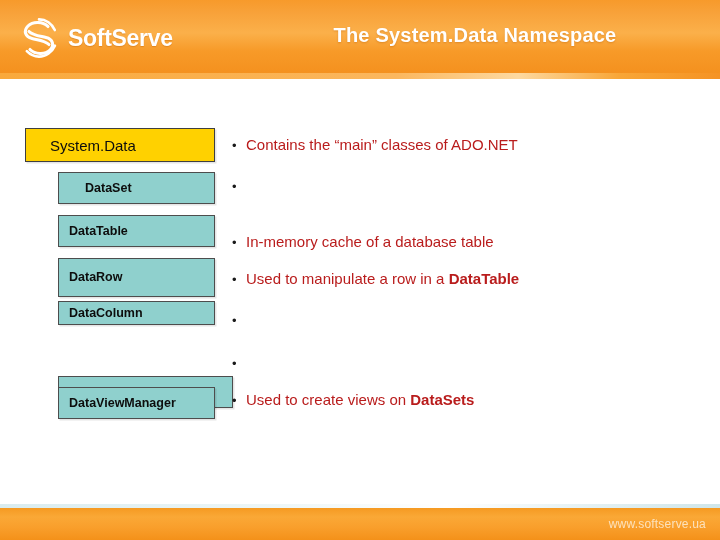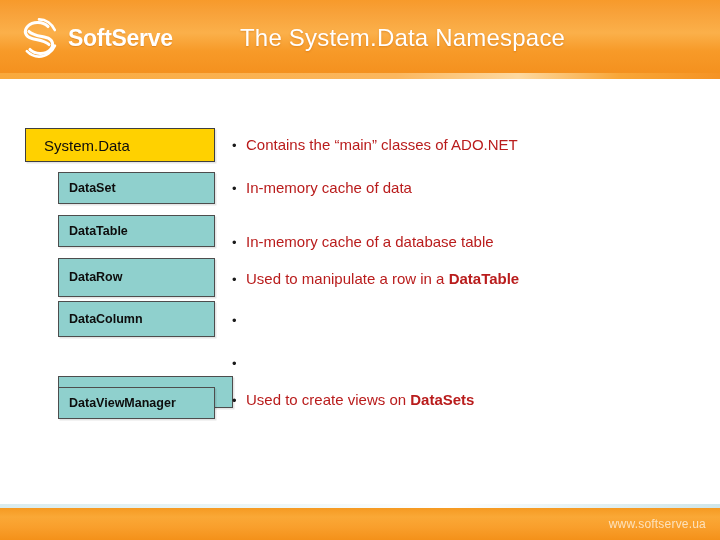--- a/index.html
+++ b/index.html
@@ -59,23 +59,24 @@
     letter-spacing: -0.3px;
     line-height: 1;
     text-shadow: 0 1px 1px rgba(180,90,0,0.35);
     white-space: nowrap;
   }
   .slide-title {
     position: absolute;
     left: 240px;
     top: 24px;
     width: 470px;
+    text-align: center;
     color: #ffffff;
-    font-size: 24px;
-    font-weight: normal;
+    font-size: 20px;
+    font-weight: bold;
     letter-spacing: 0.2px;
     text-shadow: 0 1px 2px rgba(175,85,0,0.35);
     white-space: nowrap;
   }
 
   
   .content {
     position: absolute;
     left: 0; top: 79px;
     width: 720px;
@@ -97,21 +98,21 @@
     line-height: 1;
     white-space: nowrap;
   }
   .node-root {
     background: #ffd100;
     border-color: #3f3f3f;
   }
   .node-root .node-label {
     font-size: 15px;
     font-weight: normal;
-    padding-left: 18px;
+    padding-left: 24px;
     text-align: center;
   }
   .node-child {
     background: #8fd0cd;
   }
   .node-child .node-label {
     font-size: 12.5px;
     padding-left: 10px;
   }
 
@@ -192,52 +193,51 @@
 </div>
 
 <div class="slide-title">The System.Data Namespace</div>
 
 <div class="content">
 
   <div class="node node-root" style="left:25px; top:49px; width:190px; height:34px;">
     <span class="node-label">System.Data</span>
   </div>
 
-  <div class="node node-child" style="left:58px; top:93px; width:157px; height:32px;">
+  <div class="node node-child" style="left:58px; top:93px; width:157px; height:32px;padding-left:16px;">
     <span class="node-label">DataSet</span>
   </div>
 
   <div class="node node-child" style="left:58px; top:136px; width:157px; height:32px;">
     <span class="node-label">DataTable</span>
   </div>
 
   <div class="node node-child" style="left:58px; top:179px; width:157px; height:39px;">
     <span class="node-label">DataRow</span>
   </div>
 
-  <div class="node node-child" style="left:58px; top:222px; width:157px; height:36px;">
+  <div class="node node-child" style="left:58px; top:222px; width:157px; height:24px;">
     <span class="node-label">DataColumn</span>
   </div>
 
   <div class="node node-child" style="left:58px; top:265px; width:175px; height:32px;margin-top:32px;">
     <span class="node-label">DataRelation</span>
   </div>
 
   <div class="node node-child" style="left:58px; top:308px; width:157px; height:32px;">
     <span class="node-label">DataViewManager</span>
   </div>
 
   <div class="bullet-row" style="top:58px;">
     <span class="bullet-dot">•</span>
     <span class="bullet-text">Contains the “main” classes of ADO.NET</span>
   </div>
 
   <div class="bullet-row" style="top:101px;">
     <span class="bullet-dot">•</span>
-    <span class="bullet-text">In-memory cache of data</span>
   </div>
 
   <div class="bullet-row" style="top:155px;">
     <span class="bullet-dot">•</span>
     <span class="bullet-text">In-memory cache of a database table</span>
   </div>
 
   <div class="bullet-row" style="top:192px;">
     <span class="bullet-dot">•</span>
     <span class="bullet-text">Used to manipulate a row in a <b>DataTable</b></span>

